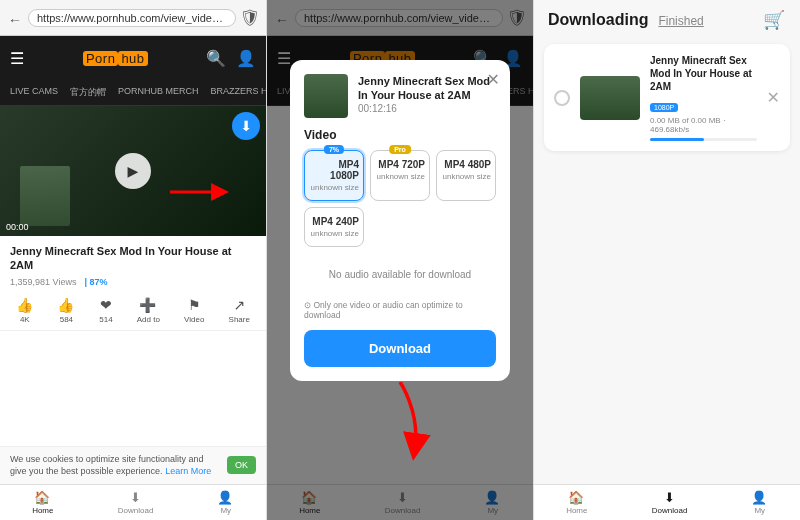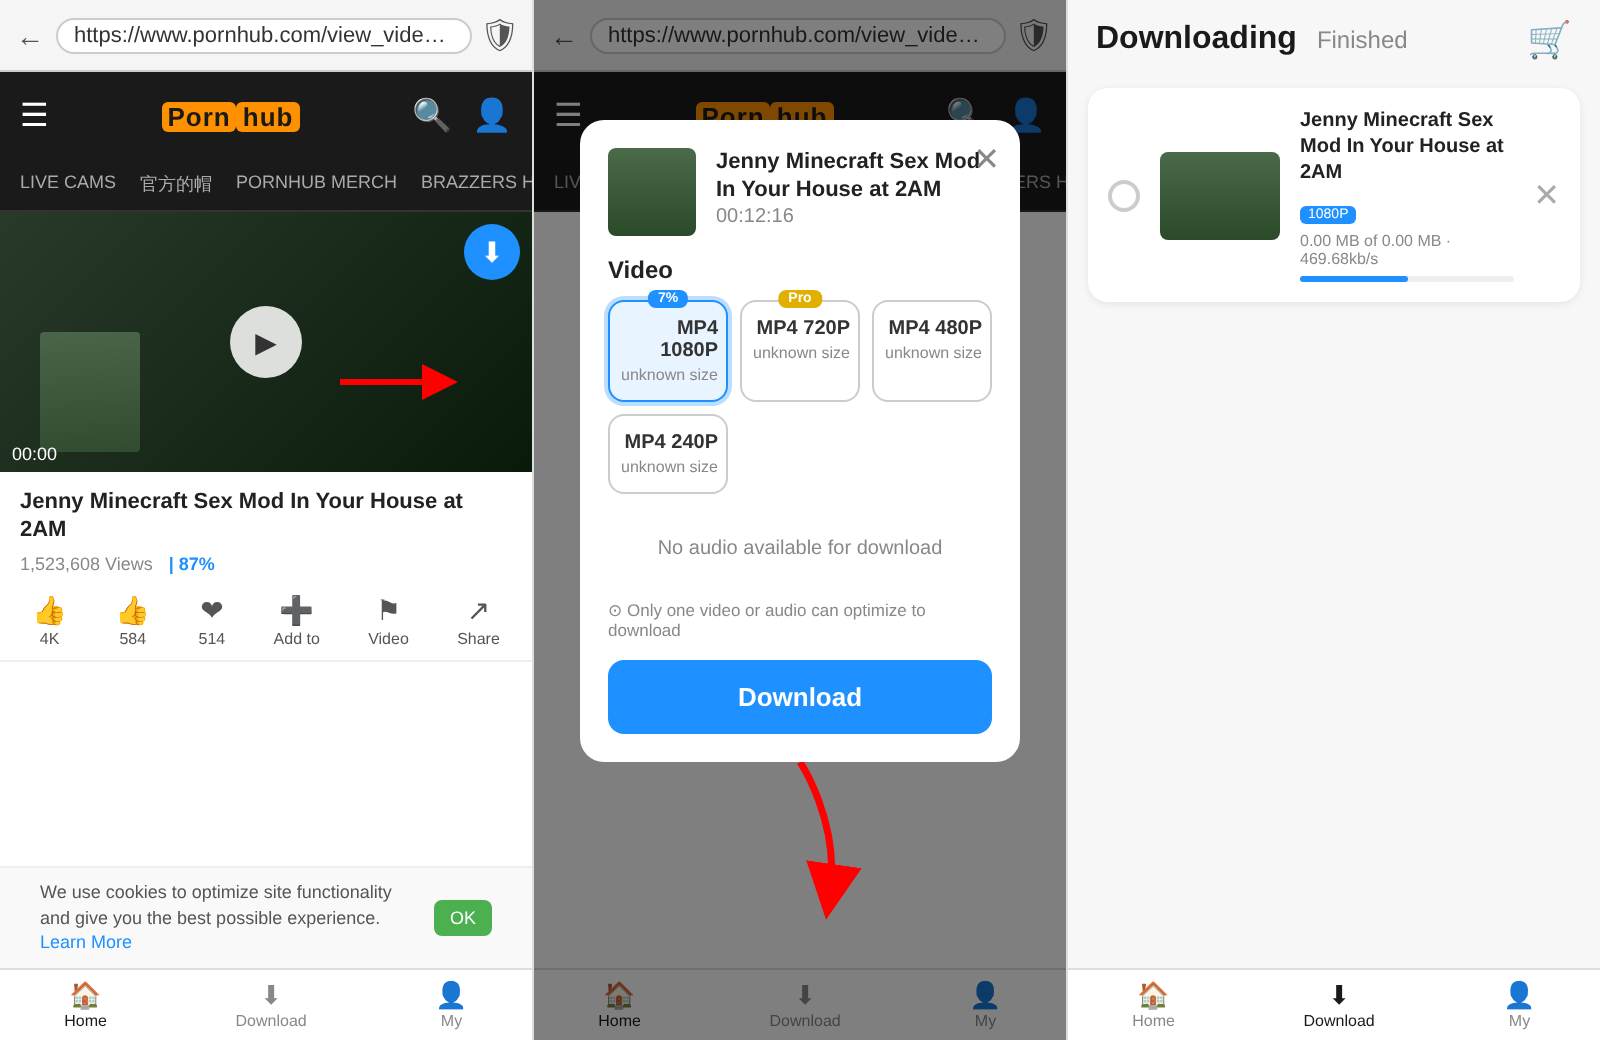--- a/index.html
+++ b/index.html
@@ -43,21 +43,21 @@
     .addr-icon { font-size: 16px; color: #555; }
 
     .ph-header {
       display: flex;
       align-items: center;
       justify-content: space-between;
       padding: 8px 10px;
       background: #1a1a1a;
       height: 44px;
     }
-    .ph-logo { color: #fff; font-size: 13px; font-weight: bold; letter-spacing: 0.5px; text-align: right; }
+    .ph-logo { color: #fff; font-size: 13px; font-weight: normal; letter-spacing: 0.5px; text-align: right; }
     .ph-logo span { background: #ff9000; color: #1a1a1a; border-radius: 3px; padding: 0 3px; }
     .ph-icons { display: flex; gap: 10px; color: #fff; font-size: 16px; }
 
     .ph-nav {
       display: flex;
       gap: 12px;
       background: #1a1a1a;
       padding: 6px 10px;
       font-size: 9px;
       color: #aaa;
@@ -123,21 +123,21 @@
       border-bottom: 1px solid #eee;
     }
     .action-item {
       display: flex; flex-direction: column; align-items: center; gap: 2px;
       font-size: 8px; color: #555; cursor: pointer;
     }
     .action-icon { font-size: 14px; }
 
     .cookie-bar {
       background: #f9f9f9; border-top: 1px solid #eee;
-      padding: 6px 20px;
+      padding: 6px 10px;
       font-size: 9px; color: #555;
       display: flex; align-items: center; justify-content: space-between;
       gap: 6px;
       position: absolute; bottom: 36px; left: 0; right: 0;
     }
     .cookie-text { flex: 1; line-height: 1.4; }
     .cookie-link { color: #1e90ff; }
     .cookie-ok-btn {
       background: #4CAF50; color: #fff; border: none; border-radius: 4px;
       padding: 4px 8px; font-size: 9px; cursor: pointer; white-space: nowrap;
@@ -244,21 +244,21 @@
       background: #f7f7f7;
     }
     .right-header {
       display: flex; align-items: center; justify-content: space-between;
       padding: 8px 14px 4px;
       background: #f7f7f7;
       height: 36px;
     }
     .right-title-area { display: flex; align-items: baseline; gap: 10px; }
     .right-title { font-size: 16px; font-weight: bold; color: #1a1a1a; }
-    .right-subtitle { font-size: 12px; color: #888; }
+    .right-subtitle { font-size: 12px; color: #888; text-decoration: underline; }
     .right-icon { font-size: 18px; color: #555; cursor: pointer; }
 
     .download-item {
       background: #fff; margin: 8px 10px; border-radius: 10px;
       padding: 10px; display: flex; gap: 10px; align-items: center;
       box-shadow: 0 1px 4px rgba(0,0,0,0.08);
     }
     .dl-radio {
       width: 16px; height: 16px; border-radius: 50%; border: 2px solid #ccc;
       flex-shrink: 0;
@@ -327,21 +327,21 @@
             </marker>
           </defs>
         <line x1="0" y1="20" x2="50" y2="20" stroke="red" stroke-width="3" marker-end="url(#arrowL)"></line>
       </svg>
     </div>
   </div>
 
   <div class="video-info-section">
     <div class="video-title-left">Jenny Minecraft Sex Mod In Your House at 2AM</div>
     <div class="video-stats">
-      <span>1,523,608 Views</span>
+      <span>1,359,981 Views</span>
       <span class="stat-like">| 87%</span>
     </div>
   </div>
 
   <div class="action-row">
     <div class="action-item">
       <span class="action-icon">👍</span>
       <span>4K</span>
     </div>
     <div class="action-item">

